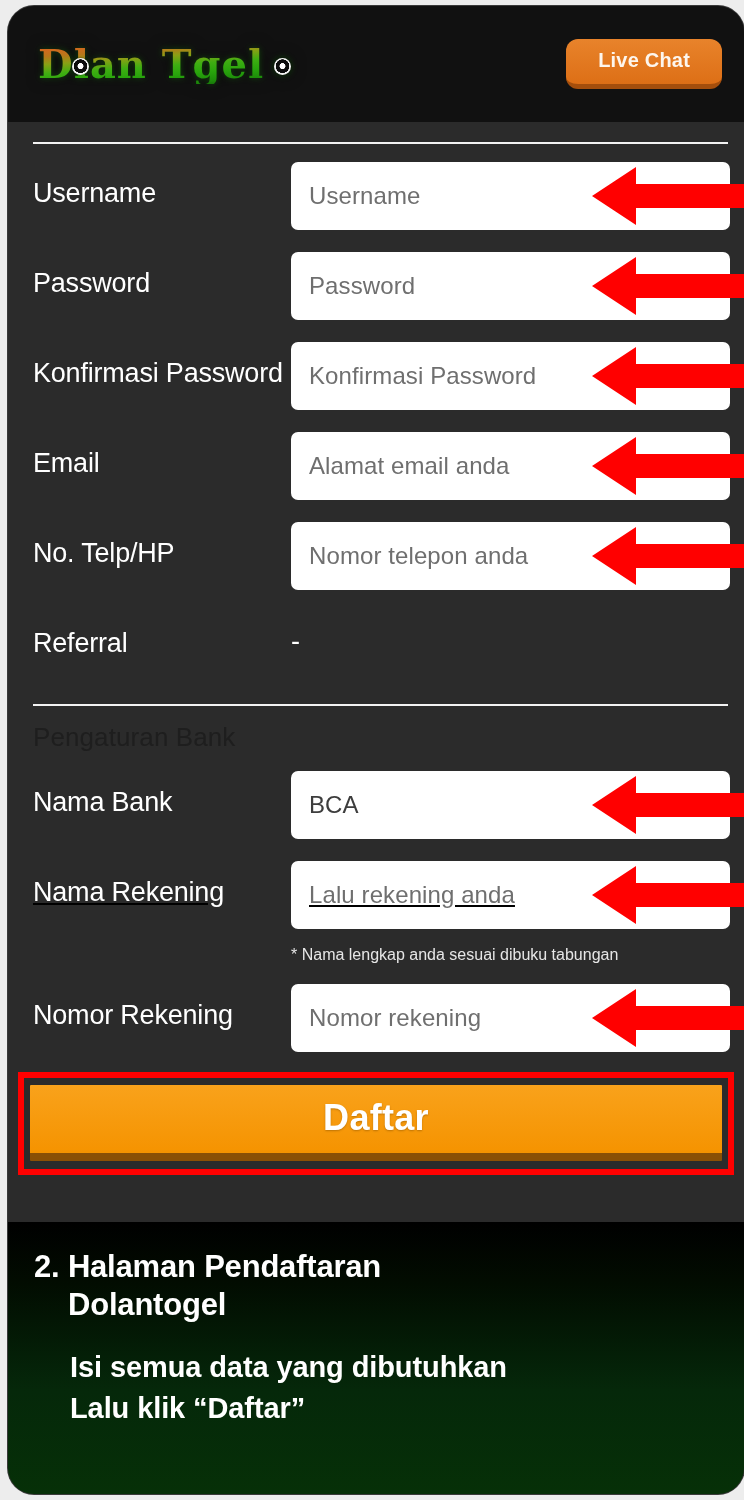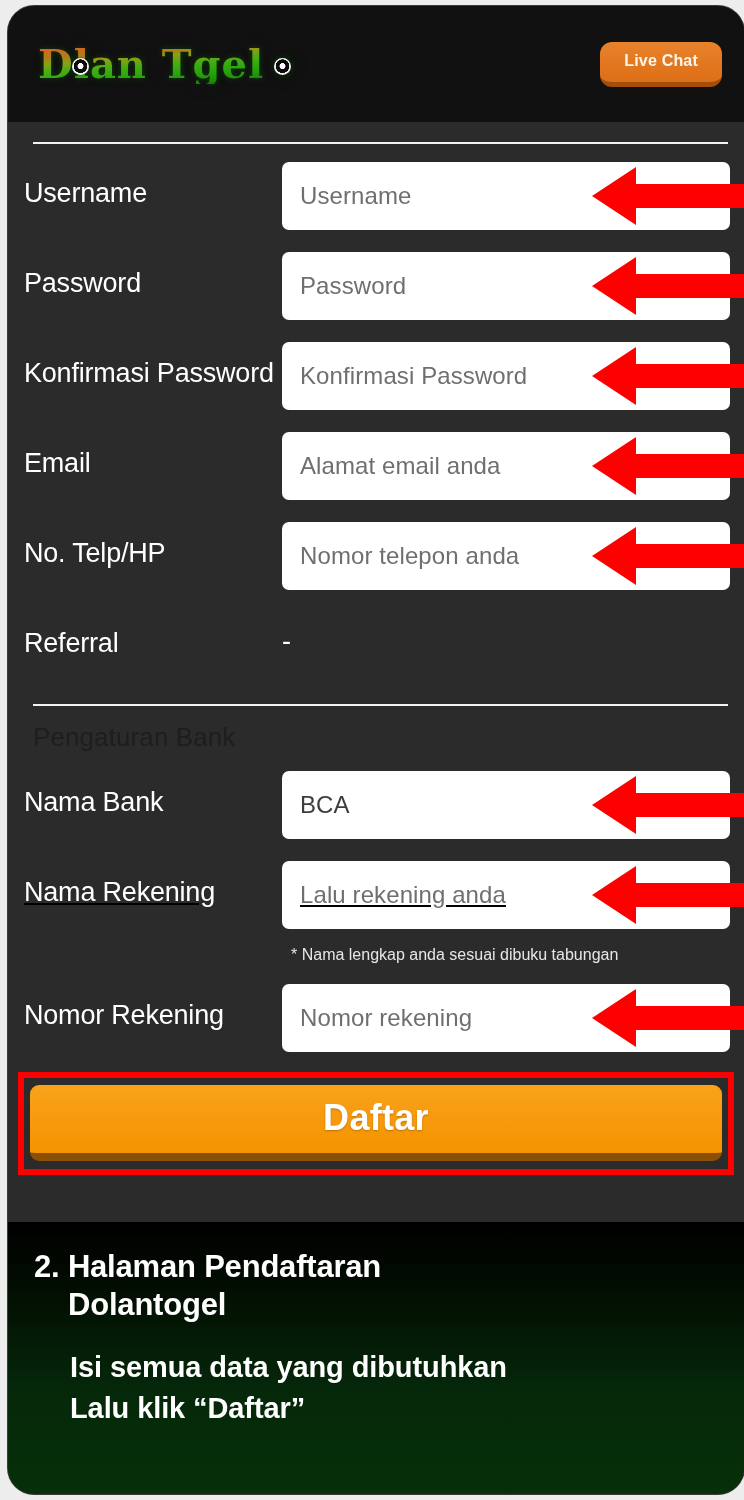--- a/index.html
+++ b/index.html
@@ -74,24 +74,24 @@
     color: #fff;
     box-shadow: 0 0 2px rgba(0,0,0,.8);
   }
   .eye-1 { left: 40px;  top: 14px; }
   .eye-2 { left: 242px; top: 14px; }
 
   .live-chat-btn {
     margin-left: auto;
     background: linear-gradient(#e8832b, #dd6f16);
     color: #fdf6ee;
-    font-size: 16px;
+    font-size: 20px;
     font-weight: 600;
     letter-spacing: .2px;
-    padding: 10px 24px 12px;
+    padding: 10px 32px 12px;
     border: none;
     border-radius: 12px;
     border-bottom: 5px solid #a44e0c;
     font-family: "Liberation Sans", sans-serif;
     cursor: pointer;
     white-space: nowrap;
   }
 
   
   .form-body {
@@ -103,21 +103,21 @@
   .rule {
     height: 2px;
     background: #f2f2f2;
     margin: 20px 16px 0 25px;
   }
 
   .field-row {
     display: flex;
     align-items: flex-start;
     min-height: 72px;
-    padding-left: 16px;
+    padding-left: 25px;
     margin-top: 18px;
   }
 
   .field-label {
     width: 258px;
     flex: 0 0 258px;
     color: #ffffff;
     font-size: 27px;
     font-weight: 400;
     line-height: 1.18;
@@ -186,21 +186,21 @@
     padding: 7px 6px 8px;
     background: #2b2b2b;
   }
 
   .daftar-btn {
     display: block;
     width: 100%;
     background: linear-gradient(#f9a21b, #f59300);
     border: none;
     border-bottom: 8px solid #8a5005;
-    border-radius: 9px;
+    border-radius: 1px;
     color: #ffffff;
     font-size: 36px;
     font-weight: 700;
     letter-spacing: .3px;
     padding: 12px 0 14px;
     font-family: "Liberation Sans", sans-serif;
     text-shadow: 0 1px 2px rgba(120,70,0,.45);
     cursor: pointer;
   }
 

